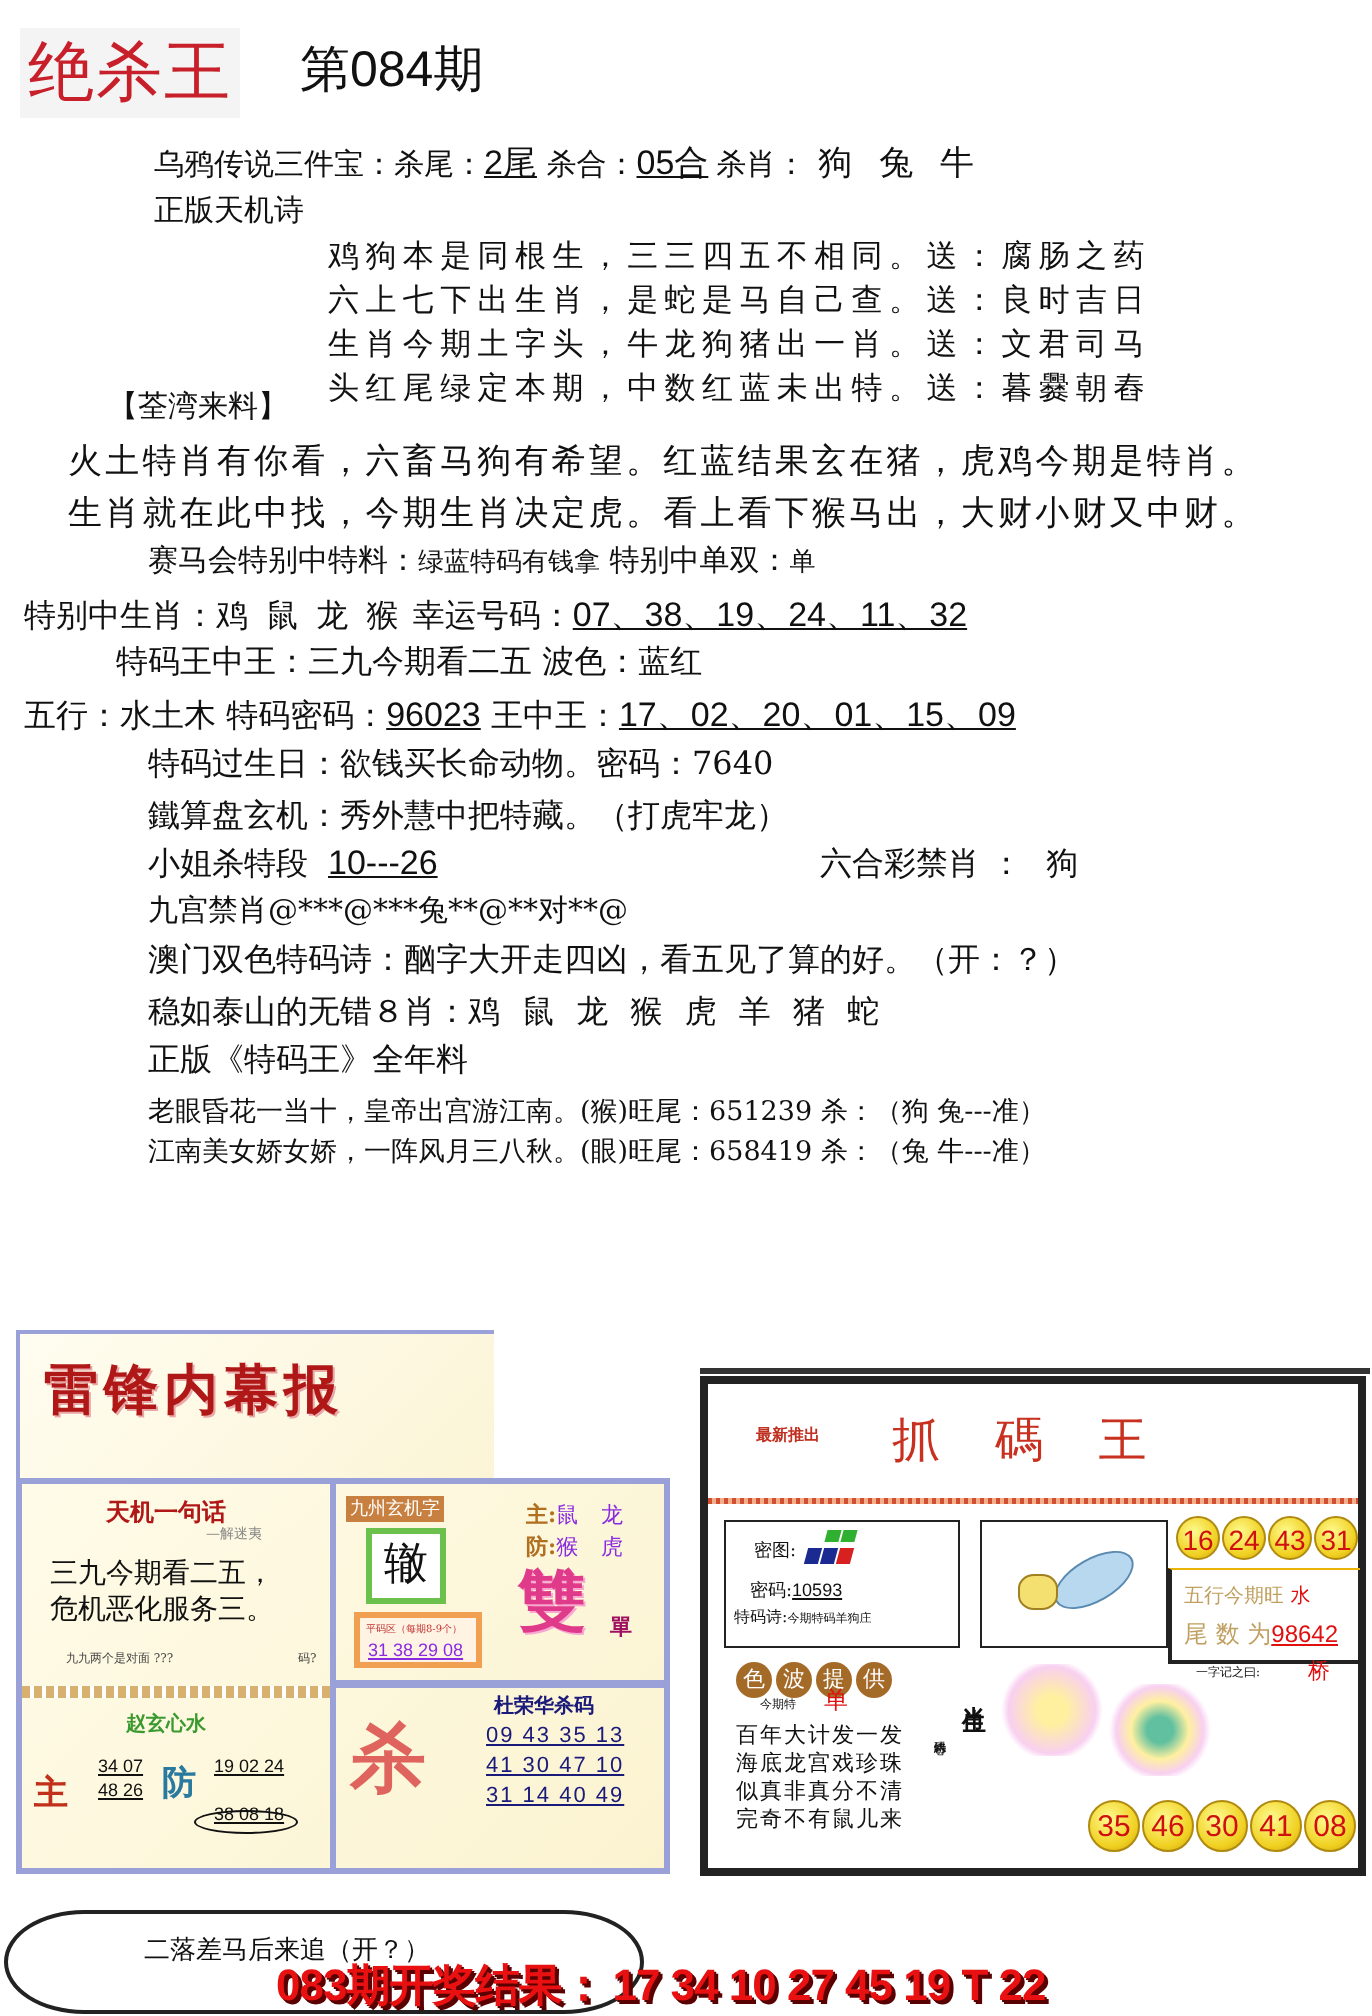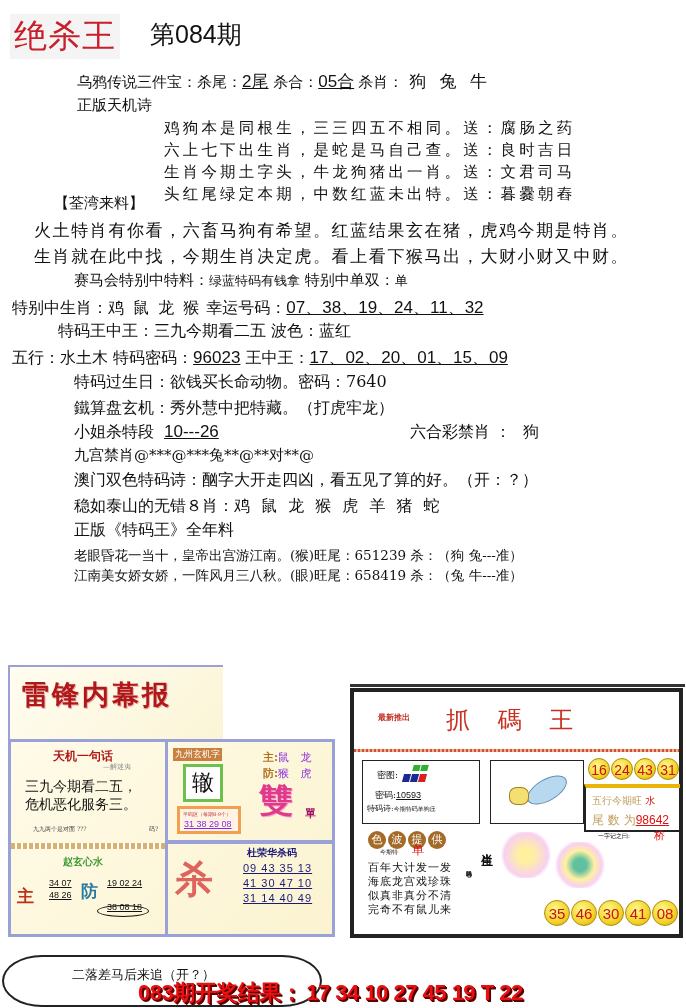--- a/index.html
+++ b/index.html
@@ -11,21 +11,21 @@
   .issue { left: 150px; top: 18px; font-family: "Liberation Sans", sans-serif; font-size: 25px; color: #111; }
 
   .ln { font-size: 15px; }
   .sans { font-family: "Liberation Sans", "DejaVu Sans", sans-serif; text-decoration: underline; }
   .big { font-size: 17px; }
   .poem { font-size: 15.5px; letter-spacing: 3.2px; }
   .wide { font-size: 17px; letter-spacing: 1.6px; }
 
   
   .panelL { left: 8px; top: 665px; width: 327px; height: 272px; }
-  .pl-top { position:absolute; left:0; top:0; width:215px; height:78px; border:2px solid #9aa0d8; border-right:0; background: linear-gradient(135deg,#fffdf0,#fbf4d6); }
+  .pl-top { position:absolute; left:0; top:0; width:239px; height:78px; border:2px solid #9aa0d8; border-right:0; background: linear-gradient(135deg,#fffdf0,#fbf4d6); }
   .pl-title { position:absolute; left:12px; top:10px; font-family:"DejaVu Serif",serif; font-size:27px; color:#b01818; letter-spacing:3px; text-shadow:1px 1px 0 #e8a8a8; font-weight:bold; }
   .pl-frame { position:absolute; left:0; top:74px; width:327px; height:198px; border:3px solid #9aa0d8; background: linear-gradient(135deg,#fffbe8,#fbf3d0); }
   .pl-vdiv { position:absolute; left:154px; top:0; width:3px; height:100%; background:#9aa0d8; }
   .pl-hdivL { position:absolute; left:0; top:101px; width:154px; height:6px; background: repeating-linear-gradient(90deg,#d8b070 0 4px,#fff 4px 6px); }
   .pl-hdivR { position:absolute; left:157px; top:98px; width:167px; height:4px; background:#9aa0d8; }
   .green-box { position:absolute; left:180px; top:35px; width:40px; height:38px; border:3px solid #6cc04c; background:#fff; font-size:22px; text-align:center; line-height:32px; }
   .orange-box { position:absolute; left:170px; top:75px; width:60px; height:28px; border:3px solid #f0a050; background:#fff4e4; }
   .purple { color:#8a2be2; }
   .navy { color:#1a1a7a; }
   .shuang { position:absolute; left:256px; top:66px; font-size:34px; color:#e03a8a; font-weight:bold; text-shadow:1px 1px 0 #f8a8d0; }
@@ -164,21 +164,21 @@
   </div>
 
   <div class="abs" style="left:136px;top:68px;width:94px;height:64px;border:1.5px solid #222;background:#fff">
     <div style="position:absolute;left:34px;top:18px;width:44px;height:22px;border-radius:50%;background:#b8d8f0;border:1px solid #5a8ab0;transform:rotate(-30deg)"></div>
     <div style="position:absolute;left:18px;top:26px;width:20px;height:18px;border-radius:40%;background:#f4e070;border:1px solid #a08020"></div>
   </div>
 
   <div class="abs" style="left:234px;top:66px">
     <span class="ball-y">16</span><span class="ball-y">24</span><span class="ball-y">43</span><span class="ball-y">31</span>
   </div>
-  <div class="abs" style="left:230px;top:92px;width:96px;height:48px;border-left:2px solid #222;border-top:4px solid #eab308;border-bottom:2px solid #222">
+  <div class="abs" style="left:230px;top:92px;width:96px;height:48px;border-left:2px solid #222;border-top:1px solid #eab308;border-bottom:2px solid #222">
     <div class="abs" style="left:6px;top:6px;font-size:10px;color:#c0a060"><span>五行今期旺</span> <span style="color:#e01010">水</span></div>
     <div class="abs" style="left:6px;top:24px;font-size:12px;color:#c0a060"><span>尾 数 为</span><span class="sans" style="color:#e01010">98642</span></div>
   </div>
 
   <div class="abs" style="left:14px;top:136px">
     <span class="seq-chip">色</span><span class="seq-chip">波</span><span class="seq-chip">提</span><span class="seq-chip">供</span>
   </div>
   <div class="abs" style="left:26px;top:156px;font-size:6px">今期特</div>
   <div class="abs" style="left:58px;top:150px;font-size:12px;color:#e01010">单</div>
   <div class="abs" style="left:244px;top:140px;font-size:6px">一字记之曰:</div>

